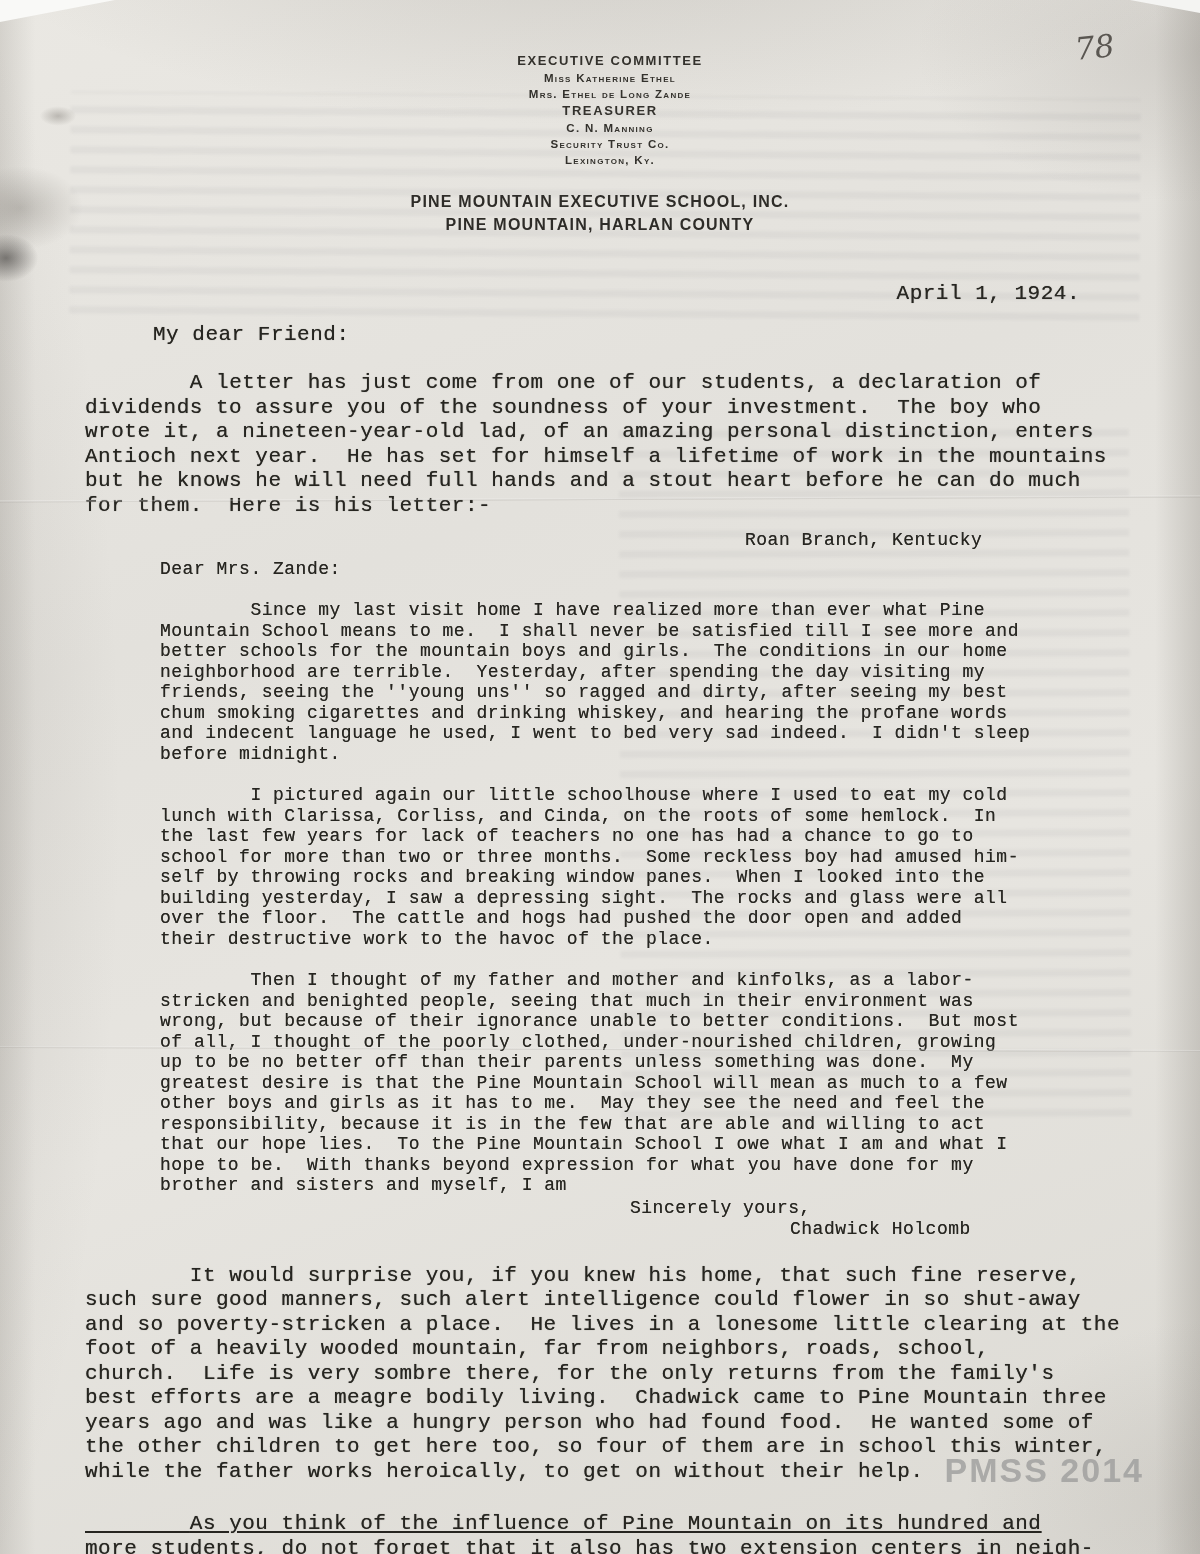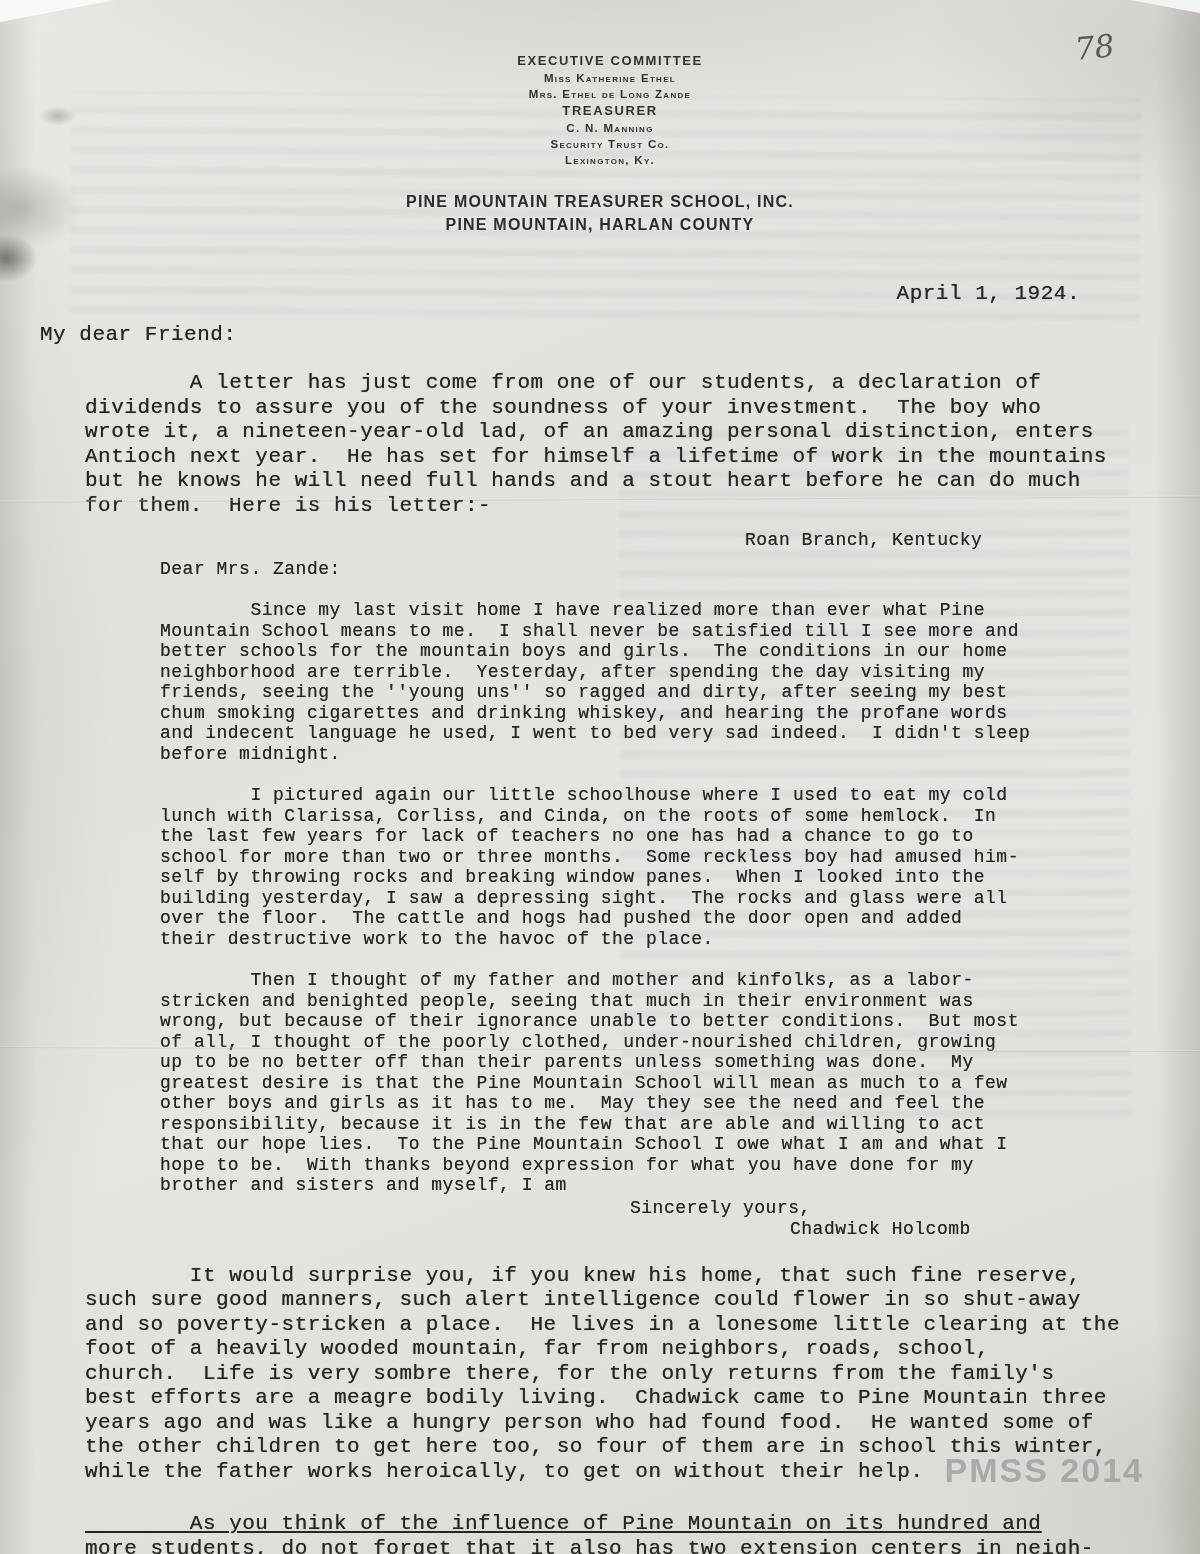--- a/index.html
+++ b/index.html
@@ -76,21 +76,21 @@
   }
   .inner-text{
     font-family:"Liberation Mono", "DejaVu Sans Mono", monospace;
     font-size:18px; line-height:20.5px; letter-spacing:.5px;
     white-space:pre-wrap;
     color:#262520;
     text-shadow:0 0 .6px rgba(38,37,32,.7);
   }
 
   .date-line{ text-align:right; padding-right:120px; margin-top:46px; }
-  .salutation{ padding-left:40px; margin-top:16px; }
+  .salutation{ padding-left:109px; margin-top:16px;margin-left:44px; }
   .para{ margin:24px 58px 0 85px; }
   .para.last{ margin-top:28px;text-decoration:underline; }
 
   .inner-letter{ margin:12px 150px 0 160px; }
   .place{ padding-left:585px; }
   .inner-salutation{ margin-top:8px; }
   .ipara{ margin-top:21px; }
   .closing{ padding-left:470px; margin-top:2px; }
   .signature{ padding-left:630px; margin-top:1px; }
 
@@ -124,21 +124,21 @@
         <div class="lh-line">Mrs. Ethel de Long Zande</div>
       </div>
       <div class="lh-block">
         <div class="lh-title">TREASURER</div>
         <div class="lh-line">C. N. Manning</div>
         <div class="lh-line">Security Trust Co.</div>
         <div class="lh-line">Lexington, Ky.</div>
       </div>
     </div>
     <div class="lh-center">
-      <div class="lh-school-line">PINE MOUNTAIN TREASURER SCHOOL, INC.</div>
+      <div class="lh-school-line">PINE MOUNTAIN EXECUTIVE SCHOOL, INC.</div>
       <div class="lh-school-line">PINE MOUNTAIN, HARLAN COUNTY</div>
     </div>
   </header>
 
   <div class="date-line outer-text">April 1, 1924.</div>
 
   <div class="salutation outer-text">My dear Friend:</div>
 
   <div class="para outer-text">        A letter has just come from one of our students, a declaration of
 dividends to assure you of the soundness of your investment.  The boy who

